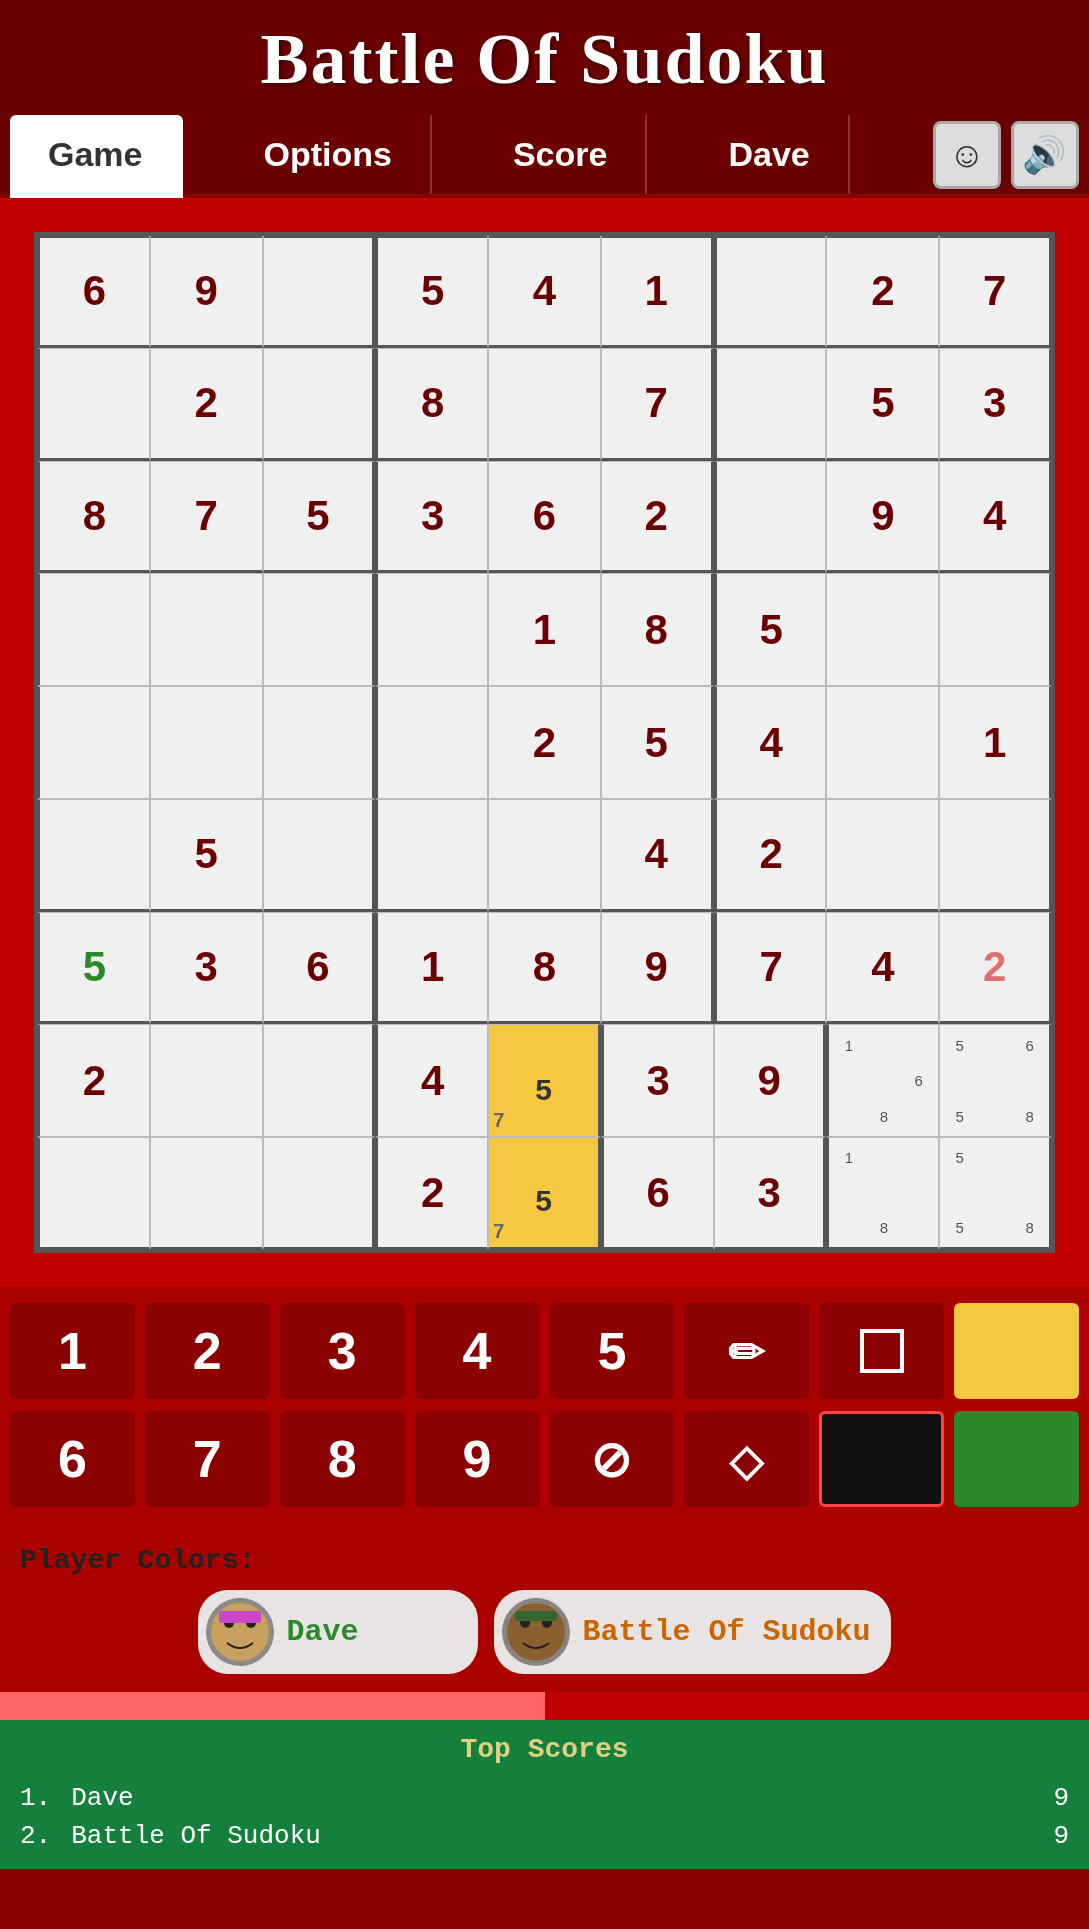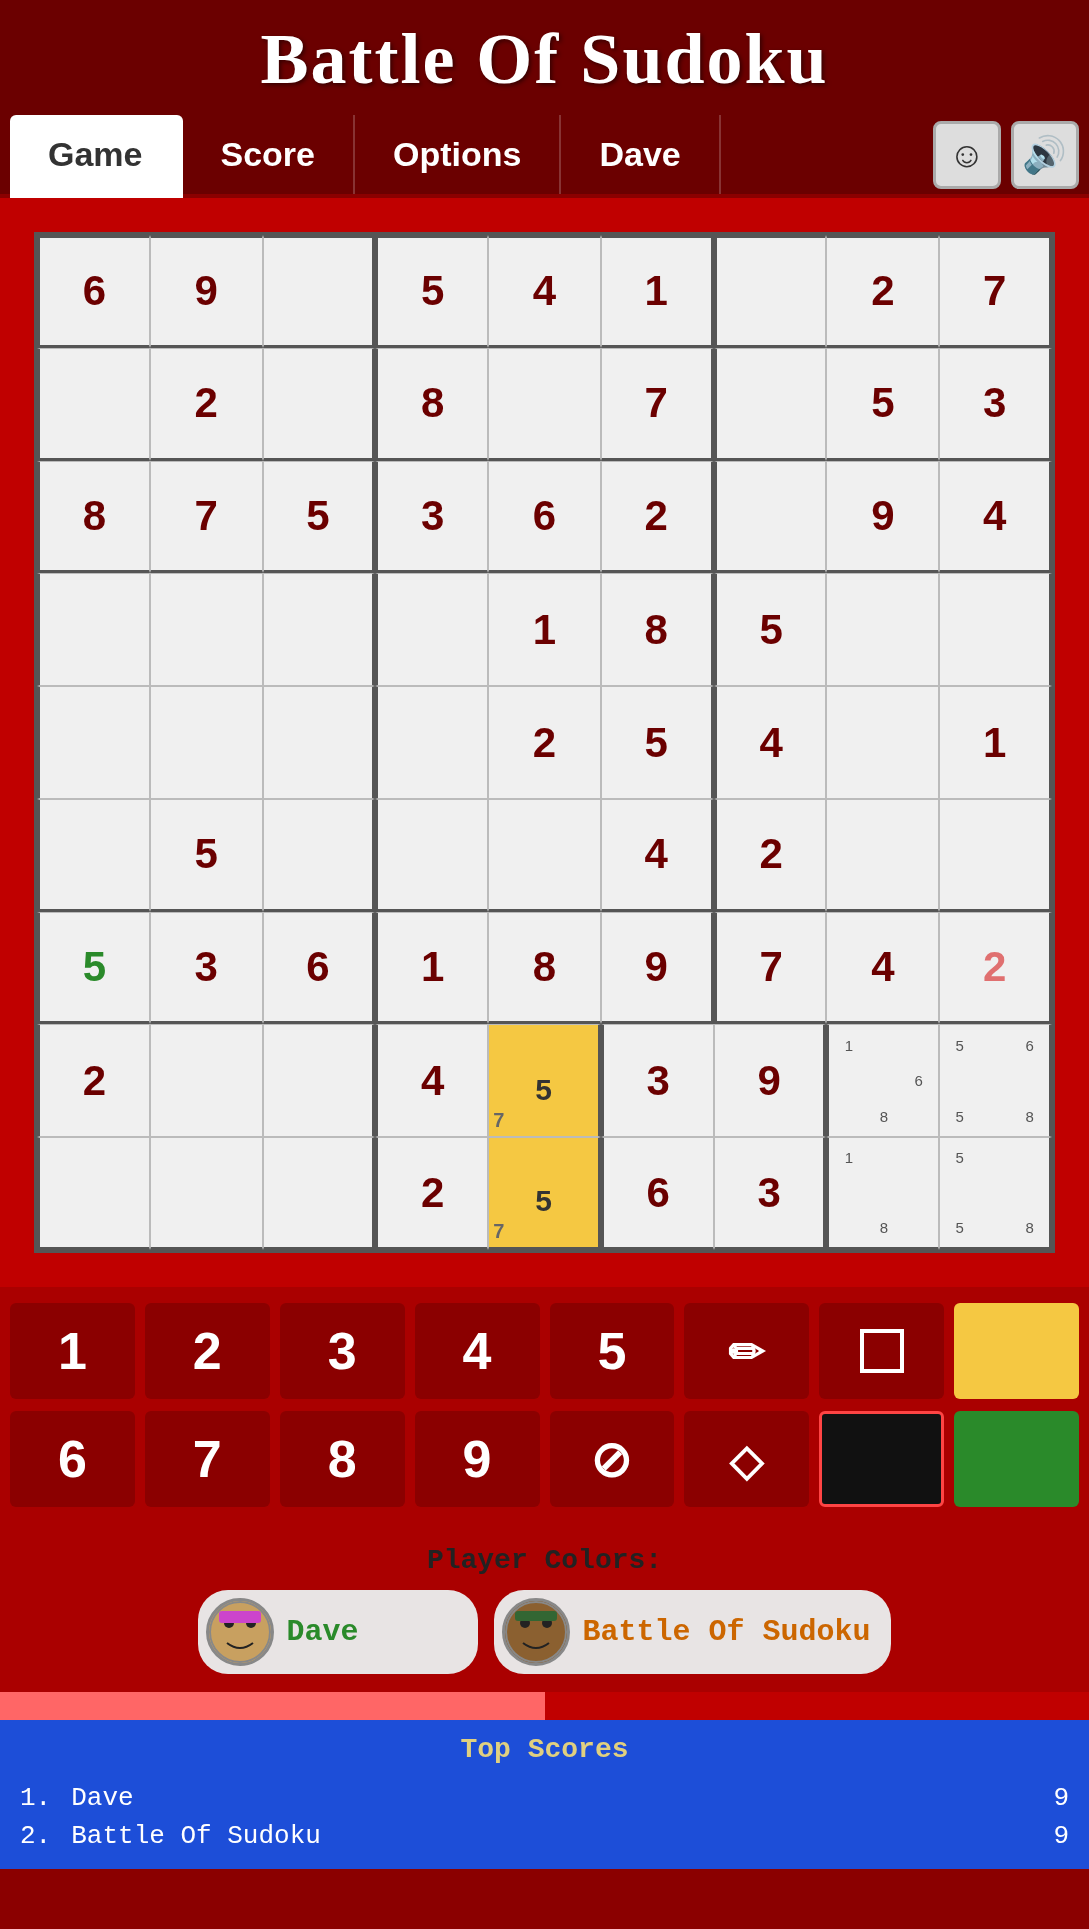--- a/index.html
+++ b/index.html
@@ -26,20 +26,21 @@
       text-shadow: 2px 2px 4px rgba(0,0,0,0.5);
     }
 
     
     .nav-bar {
       display: flex;
       align-items: center;
       background: #6b0000;
       border-bottom: 4px solid #8b0000;
       padding: 0 10px;
+      gap: 43px;
     }
     .nav-tab {
       padding: 20px 38px;
       font-size: 34px;
       font-weight: bold;
       color: white;
       cursor: pointer;
       border-right: 2px solid rgba(255,255,255,0.2);
     }
     .nav-tab.active {
@@ -173,21 +174,21 @@
     .numpad-btn.color-green {
       background: #2a8a2a;
     }
 
     
     .player-colors-section {
       background: #aa0000;
       padding: 10px 20px 18px;
     }
     .player-colors-title {
-      text-align: center;
+      text-align: left;
       font-size: 28px;
       font-weight: bold;
       color: #222;
       font-family: 'Courier New', monospace;
       margin-bottom: 14px;
     }
     .player-colors-row {
       display: flex;
       gap: 16px;
       justify-content: center;
@@ -228,21 +229,21 @@
       margin: 0;
     }
     .progress-bar {
       height: 100%;
       background: #ff6666;
       width: 50%;
     }
 
     
     .top-scores-section {
-      background: #1d4ed8;
+      background: #15803d;
       padding: 14px 20px;
     }
     .top-scores-title {
       text-align: center;
       font-size: 28px;
       font-weight: bold;
       color: #e0d080;
       font-family: 'Courier New', monospace;
       margin-bottom: 14px;
     }
@@ -263,22 +264,22 @@
   </style>
 </head>
 <body>
 
 <div class="header">
   <div class="header-title">Battle Of Sudoku</div>
 </div>
 
 <div class="nav-bar">
   <div class="nav-tab active">Game</div>
+  <div class="nav-tab">Options</div>
   <div class="nav-tab">Score</div>
-  <div class="nav-tab">Options</div>
   <div class="nav-tab">Dave</div>
   <div class="nav-icons">
     <div class="nav-icon-btn">☺</div>
     <div class="nav-icon-btn">🔊</div>
   </div>
 </div>
 
 <div class="game-area">
   <div class="grid-wrapper">
     <div class="sudoku-grid">

